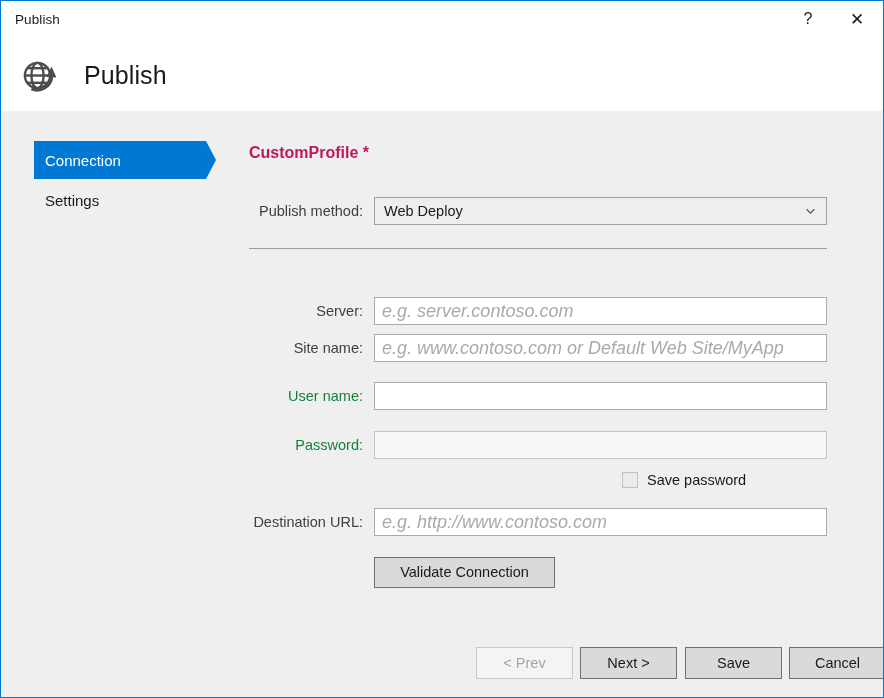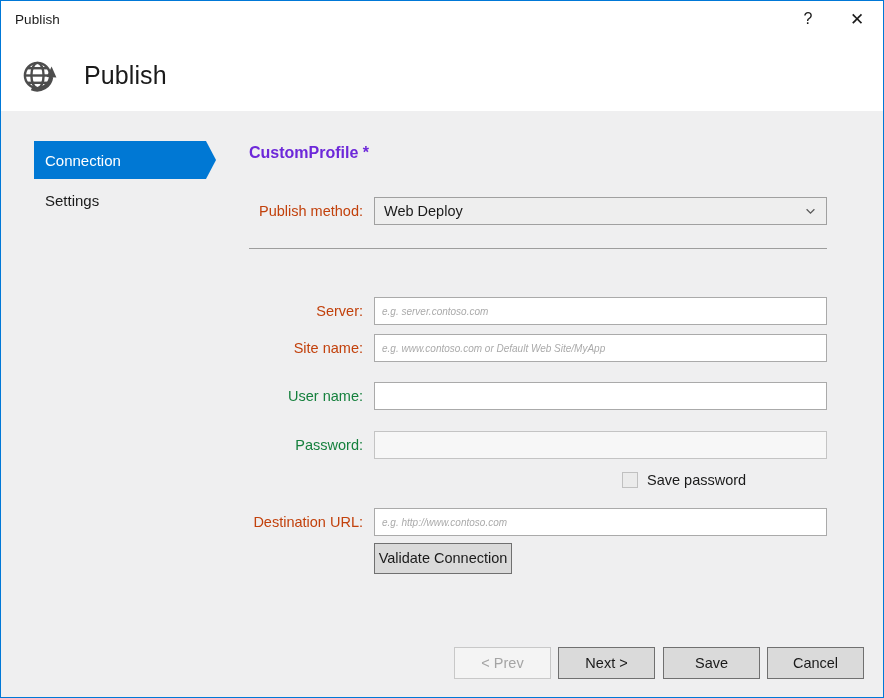--- a/index.html
+++ b/index.html
@@ -153,39 +153,39 @@
     top: 0;
     width: 634px;
     height: 586px;
   }
   .profile-title {
     position: absolute;
     left: 0;
     top: 33px;
     font-size: 16px;
     font-weight: bold;
-    color: #6d28d9;
+    color: #be185d;
     user-select: none;
   }
 
   .row {
     position: absolute;
     left: 0;
     width: 578px;
     height: 28px;
     display: flex;
     align-items: center;
   }
   .row-label {
     width: 125px;
     text-align: right;
     padding-right: 11px;
     box-sizing: border-box;
     font-size: 14.5px;
-    color: #c2410c;
+    color: #404040;
     user-select: none;
     white-space: nowrap;
   }
   .row-label.disabled { color: #15803d; }
 
   .combo {
     position: relative;
     flex: 1;
     height: 28px;
     box-sizing: border-box;
@@ -209,21 +209,21 @@
     align-items: center;
     justify-content: center;
   }
 
   .txt {
     flex: 1;
     height: 28px;
     box-sizing: border-box;
     border: 1px solid #aaaaaa;
     background: #ffffff;
-    font-size: 10px;
+    font-size: 18px;
     font-family: "Liberation Sans", sans-serif;
     color: #1a1a1a;
     padding: 12px 7px;
     outline: none;
   }
   .txt::placeholder {
     color: #aaaaaa;
     font-style: italic;
     opacity: 1;
   }
@@ -282,20 +282,21 @@
     left: 0;
     bottom: 0;
     width: 882px;
     height: 66px;
   }
   .footer-btn {
     position: absolute;
     top: 16px;
     width: 97px;
     height: 32px;
+    margin-left: 22px;
   }
   .btn-prev { left: 453px; }
   .btn-next { left: 557px; }
   .btn-save { left: 662px; }
   .btn-cancel { left: 766px; }
 </style>
 </head>
 <body>
 
 <div class="window">
@@ -380,21 +381,21 @@
       <div class="check-row" style="left:373px; top:361px;">
         <span class="checkbox"></span>
         <span class="check-label">Save password</span>
       </div>
 
       <div class="row" style="top:397px;">
         <div class="row-label">Destination URL:</div>
         <input class="txt" type="text" placeholder="e.g. http://www.contoso.com" style="">
       </div>
 
-      <button class="btn" style="position:absolute; left:125px; top:432px; width:138px; height:31px;">Validate Connection</button>
+      <button class="btn" style="position:absolute; left:125px; top:446px; width:181px; height:31px;">Validate Connection</button>
 
     </div>
 
     <div class="footer">
       <button class="btn footer-btn btn-prev" disabled="">&lt; Prev</button>
       <button class="btn footer-btn btn-next">Next &gt;</button>
       <button class="btn footer-btn btn-save">Save</button>
       <button class="btn footer-btn btn-cancel">Cancel</button>
     </div>
 

